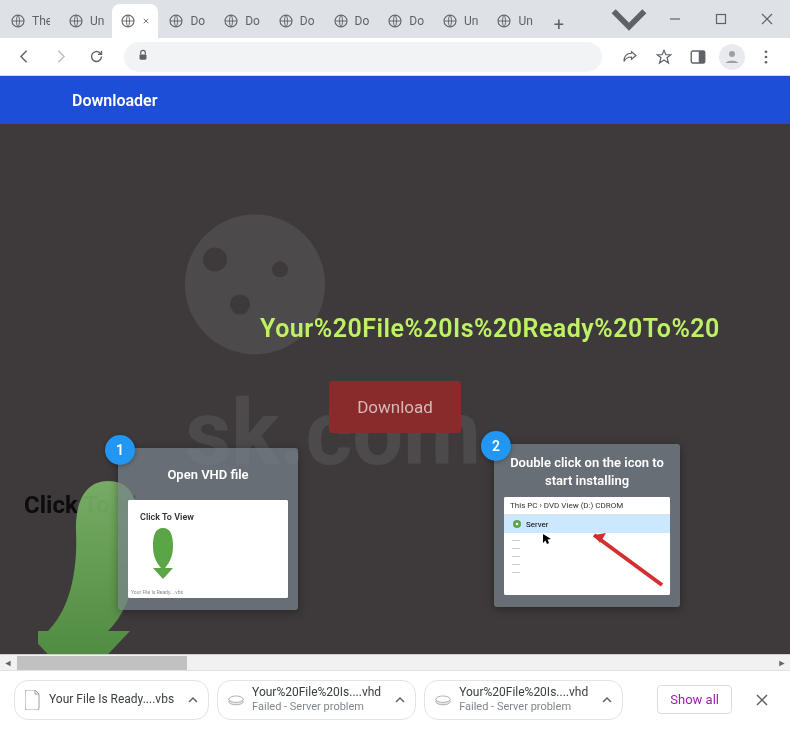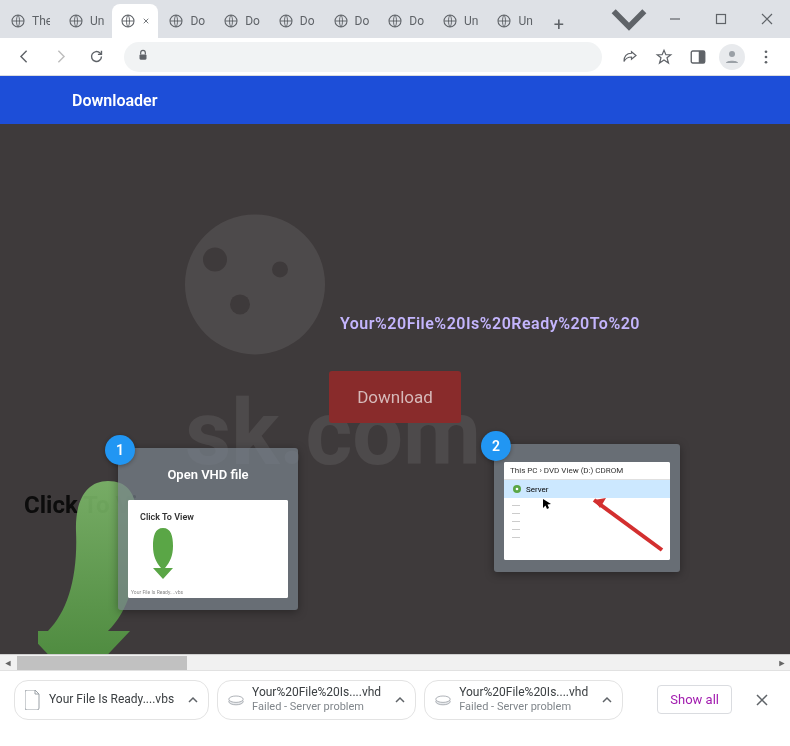--- a/index.html
+++ b/index.html
@@ -33,21 +33,21 @@
 .avatar { width:26px; height:26px; border-radius:50%; background:#e8eaed; display:flex; align-items:center; justify-content:center; }
 
 
 .page { position:relative; height:594px; overflow:hidden; }
 .page-scroll { position:absolute; inset:0; background:#3e3a3b; }
 .watermark { position:absolute; top:40%; left:50%; transform:translate(-50%,-40%); opacity:0.08; pointer-events:none; }
 .watermark svg { width:500px; height:320px; }
 .header { height:48px; background:#1d4ed8; display:flex; align-items:center; padding-left:72px; }
 .header-title { color:#fff; font-weight:600; font-size:16px; }
 .content { position:relative; padding-top:190px; text-align:center; }
-.headline { color:#c4b5fd; font-size:16px; font-weight:600; letter-spacing:0.5px; white-space:nowrap; display:inline-block; padding-left:190px; }
+.headline { color:#bef264; font-size:25px; font-weight:600; letter-spacing:0.5px; white-space:nowrap; display:inline-block; padding-left:190px; }
 .dl-btn { display:inline-block; background:#892b2b; color:#d6b9b9; font-size:17px; padding:16px 28px; margin-top:38px; border-radius:3px; cursor:pointer; }
 .clicktoview { position:absolute; left:24px; top:415px; font-size:24px; font-weight:700; color:#313131; mix-blend-mode:multiply; }
 .bigarrow { position:absolute; left:38px; top:395px; }
 .bigarrow svg { width:120px; height:220px; }
 
 
 .step { position:absolute; width:180px; background:rgba(121,130,140,.72); border-radius:3px; padding:10px 10px 12px; box-shadow:0 2px 10px rgba(0,0,0,.35); }
 .step1 { left:118px; top:372px; }
 .step2 { left:494px; top:368px; width:186px; }
 .badge { position:absolute; top:-13px; left:-13px; width:30px; height:30px; border-radius:50%; background:#2196f3; color:#fff; display:flex; align-items:center; justify-content:center; font-weight:600; font-size:14px; box-shadow:0 1px 4px rgba(0,0,0,.3); }
@@ -284,20 +284,21 @@
           <svg class="arr" viewBox="0 0 34 55">
               <path d="M17 2c8 0 10 8 10 18 0 10-3 16-8 22h8L17 53 7 42h8c-5-6-8-12-8-22 0-10 2-18 10-18z" fill="#5aa646"></path>
             </svg>
           <div class="bar">Your File Is Ready....vbs</div>
         </div>
       </div>
     </div>
 
     <div class="step step2">
       <div class="badge">2</div>
+      <div class="step-title">Double click on the icon to start installing</div>
       <div class="step-body">
         <div class="mockup2">
           <div class="crumb">This PC  ›  DVD View (D:) CDROM</div>
           <div class="row">
             <svg viewBox="0 0 10 10">
                 <circle cx="5" cy="5" r="4" fill="#5aa646"></circle>
                 <circle cx="5" cy="5" r="1.3" fill="#fff"></circle>
               </svg>
             <span>Server</span>
           </div>

